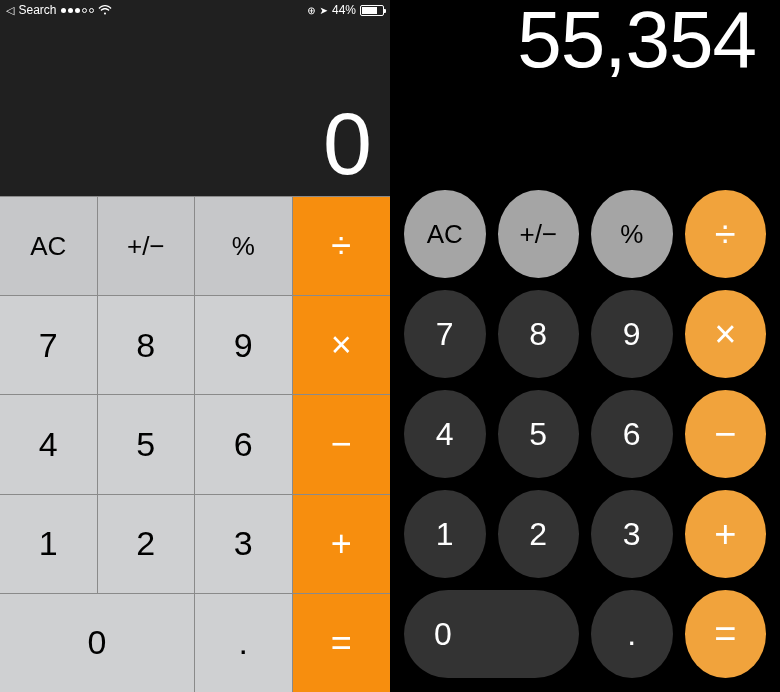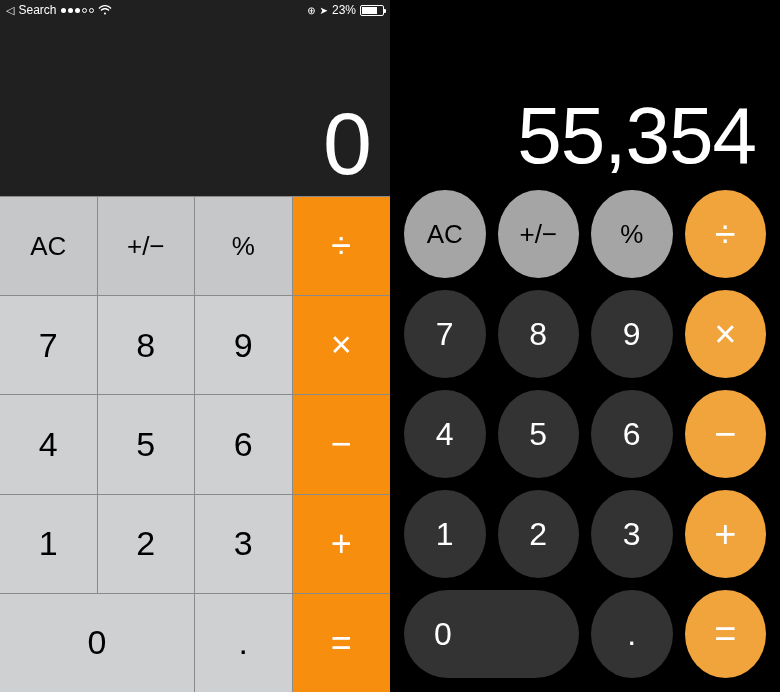--- a/index.html
+++ b/index.html
@@ -20,21 +20,21 @@
   .left-display { flex: 0 0 176px; display: flex; align-items: flex-end; justify-content: flex-end; padding: 0 18px 8px 0; }
   .left-display span { color: #fff; font-size: 88px; font-weight: 100; line-height: 1; }
   .left-keys { flex: 1; display: grid; grid-template-columns: repeat(4, 1fr); grid-template-rows: repeat(5, 1fr); }
   .left .key { display: flex; align-items: center; justify-content: center; font-size: 34px; color: #000; background: #c9c9c9; border-top: 1px solid #8a8a8a; border-right: 1px solid #8a8a8a; cursor: pointer; user-select: none; }
   .left .key.func { background: #c6c7c9; color: #030303; font-size: 26px; }
   .left .key.op { background: #f78e0e; color: #fff; font-size: 36px; border-right: none; }
   .left .key.num { background: #cfd0d2; }
   .left .key.zero { grid-column: span 2; justify-content: center; }
   
   .right { width: 390px; height: 692px; background: #000; display: flex; flex-direction: column; padding: 0 14px 14px 14px; }
-  .right-display { flex: 0 0 190px; display: flex; align-items: flex-end; justify-content: flex-end; padding: 0 10px 14px 0; }
+  .right-display { flex: 0 0 190px; display: flex; justify-content: flex-end; padding: 0 10px 14px 0; }
   .right-display span { color: #fff; font-size: 80px; font-weight: 200; line-height: 1; letter-spacing: -1px; }
   .right-keys { flex: 1; display: grid; grid-template-columns: repeat(4, 1fr); grid-template-rows: repeat(5, 1fr); gap: 12px; }
   .right .rkey { border-radius: 50%; display: flex; align-items: center; justify-content: center; font-size: 32px; color: #fff; background: #333333; cursor: pointer; user-select: none; }
   .right .rkey.func { background: #a5a5a5; color: #000; font-size: 26px; }
   .right .rkey.op { background: #f1a33c; color: #fff; font-size: 38px; }
   .right .rkey.zero { grid-column: span 2; border-radius: 999px; justify-content: flex-start; padding-left: 30px; }
 </style>
 </head>
 <body>
 
@@ -52,21 +52,21 @@
             <span class="dot off"></span>
             <span class="dot off"></span>
         </span>
         <svg class="wifi" viewBox="0 0 14 10">
             <path d="M7 9.5c.6 0 1-.5 1-1s-.4-1-1-1-1 .5-1 1 .4 1 1 1zM3.5 6c1-1 2.2-1.5 3.5-1.5S9.5 5 10.5 6l1-1C10 3.5 8.6 3 7 3S4 3.5 2.5 5l1 1zM.5 3C2.3 1.2 4.5 0 7 0s4.7 1.2 6.5 3l-1 1C11 2.3 9.1 1.3 7 1.3S3 2.3 1.5 4l-1-1z" fill="#fff"></path>
           </svg>
       </div>
       <div class="status-right">
         <span style="font-size:10px;">⊕</span>
         <span style="font-size:10px;">➤</span>
-        <span>23%</span>
+        <span>44%</span>
         <span class="battery">
             <span class="fill"></span>
           </span>
       </div>
     </div>
 
     <div class="left-display">
       <span>0</span>
     </div>
 

